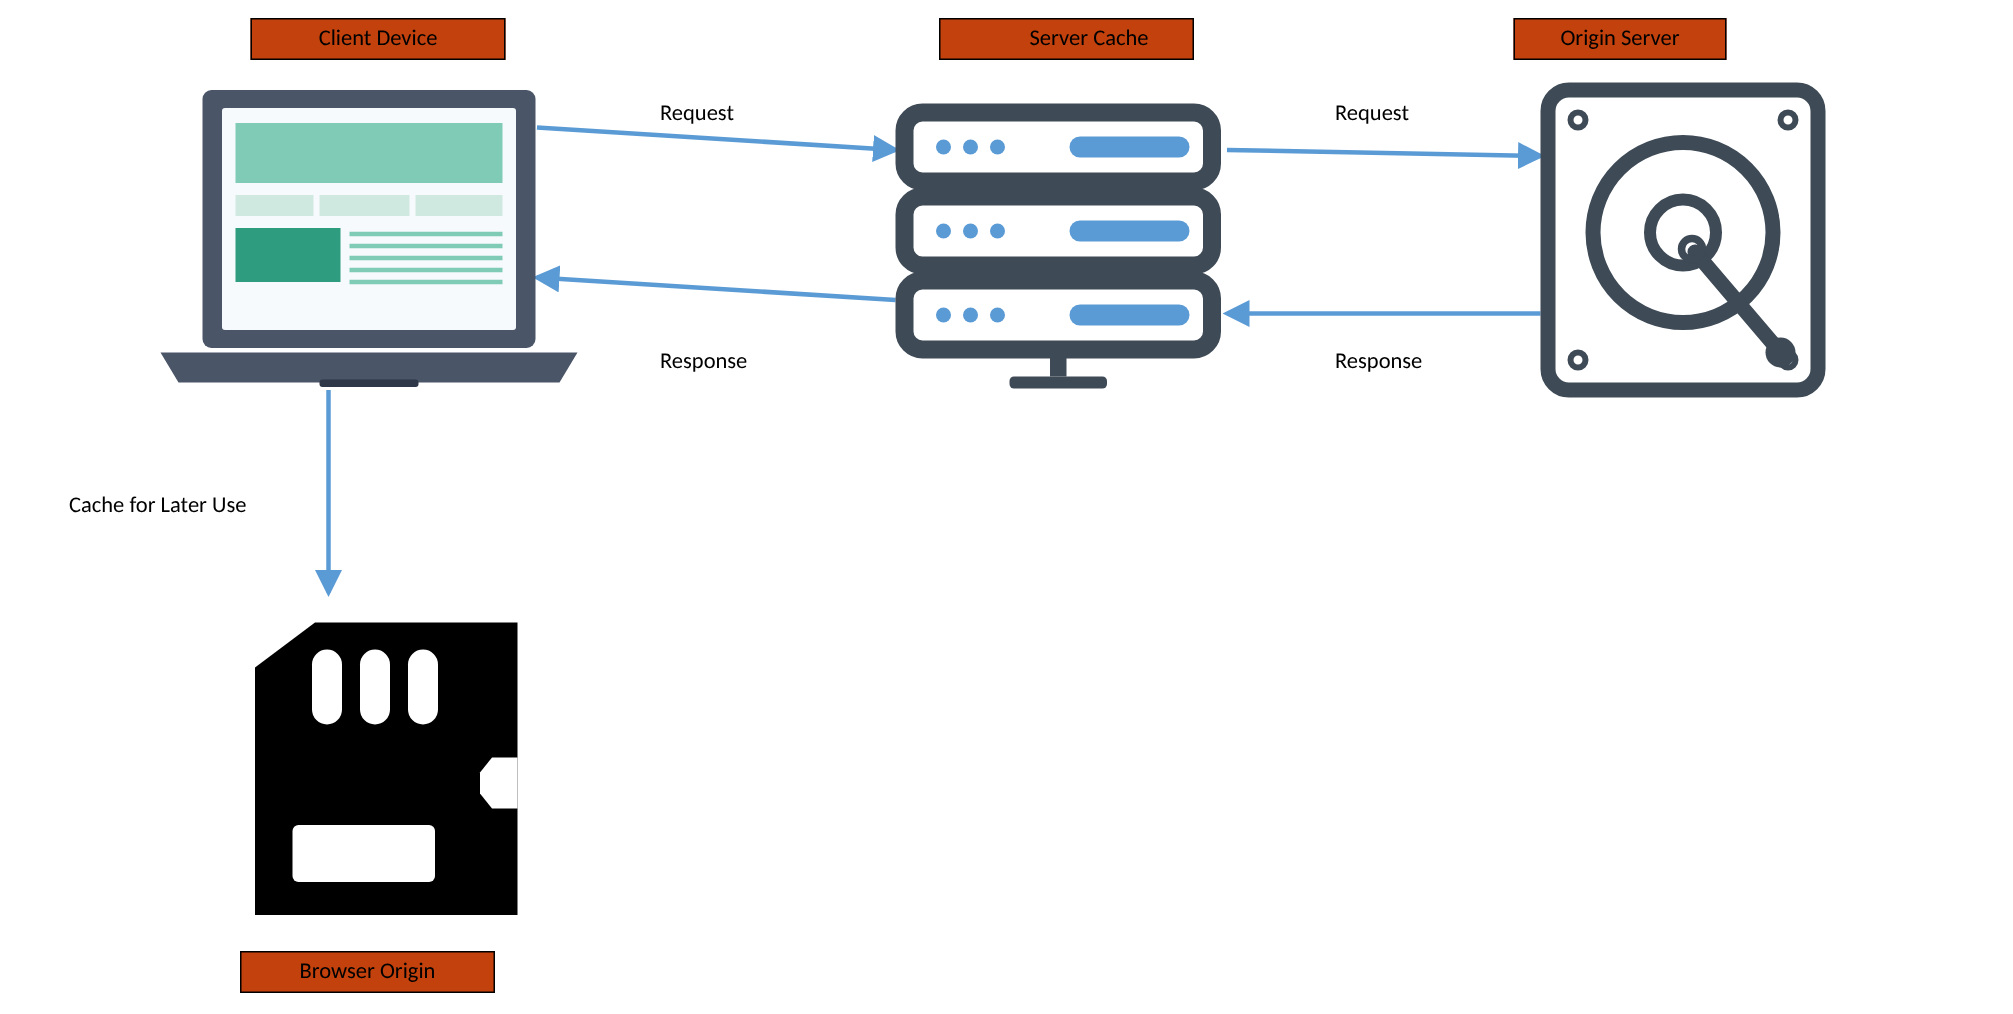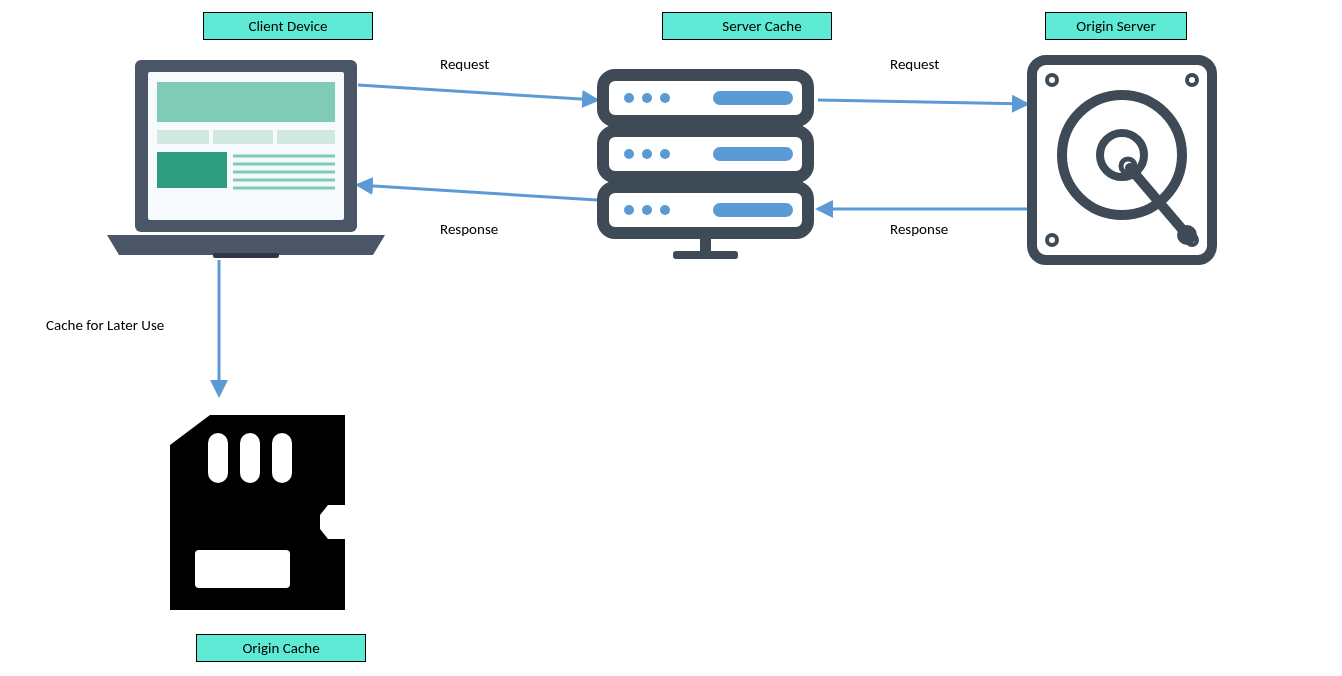--- a/index.html
+++ b/index.html
@@ -8,29 +8,29 @@
     width: 1342px;
     height: 676px;
     font-family: Calibri, Arial, sans-serif;
     font-size: 15px;
     background: #fff;
     position: relative;
   }
   .box-label {
     position: absolute;
     border: 1px solid #000;
-    background: #5eead4;
+    background: #c2410c;
     padding: 4px 10px;
     text-align: center;
     box-sizing: border-box;
-    margin-left: 36px;
   }
   .free-label {
     position: absolute;
     text-align: center;
+    margin-top: 12px;
   }
   svg.canvas {
     position: absolute;
     left: 0;
     top: 0;
     width: 1342px;
     height: 676px;
     pointer-events: none;
   }
   .arrow {
@@ -41,21 +41,21 @@
 </style>
 </head>
 <body>
 
 <div class="box-label" style="left:167px; top:12px; width:170px;">Client Device</div>
 
 <div class="box-label" style="left:626px; top:12px; width:170px;padding-left:40px;">Server Cache</div>
 
 <div class="box-label" style="left:1009px; top:12px; width:142px;">Origin Server</div>
 
-<div class="box-label" style="left:160px; top:634px; width:170px;">Origin Cache</div>
+<div class="box-label" style="left:160px; top:634px; width:170px;">Browser Origin</div>
 
 <div class="free-label" style="left:440px; top:55px;">Request</div>
 
 <div class="free-label" style="left:890px; top:55px;">Request</div>
 
 <div class="free-label" style="left:440px; top:220px;">Response</div>
 
 <div class="free-label" style="left:890px; top:220px;">Response</div>
 
 <div class="free-label" style="left:46px; top:316px;">Cache for Later Use</div>

